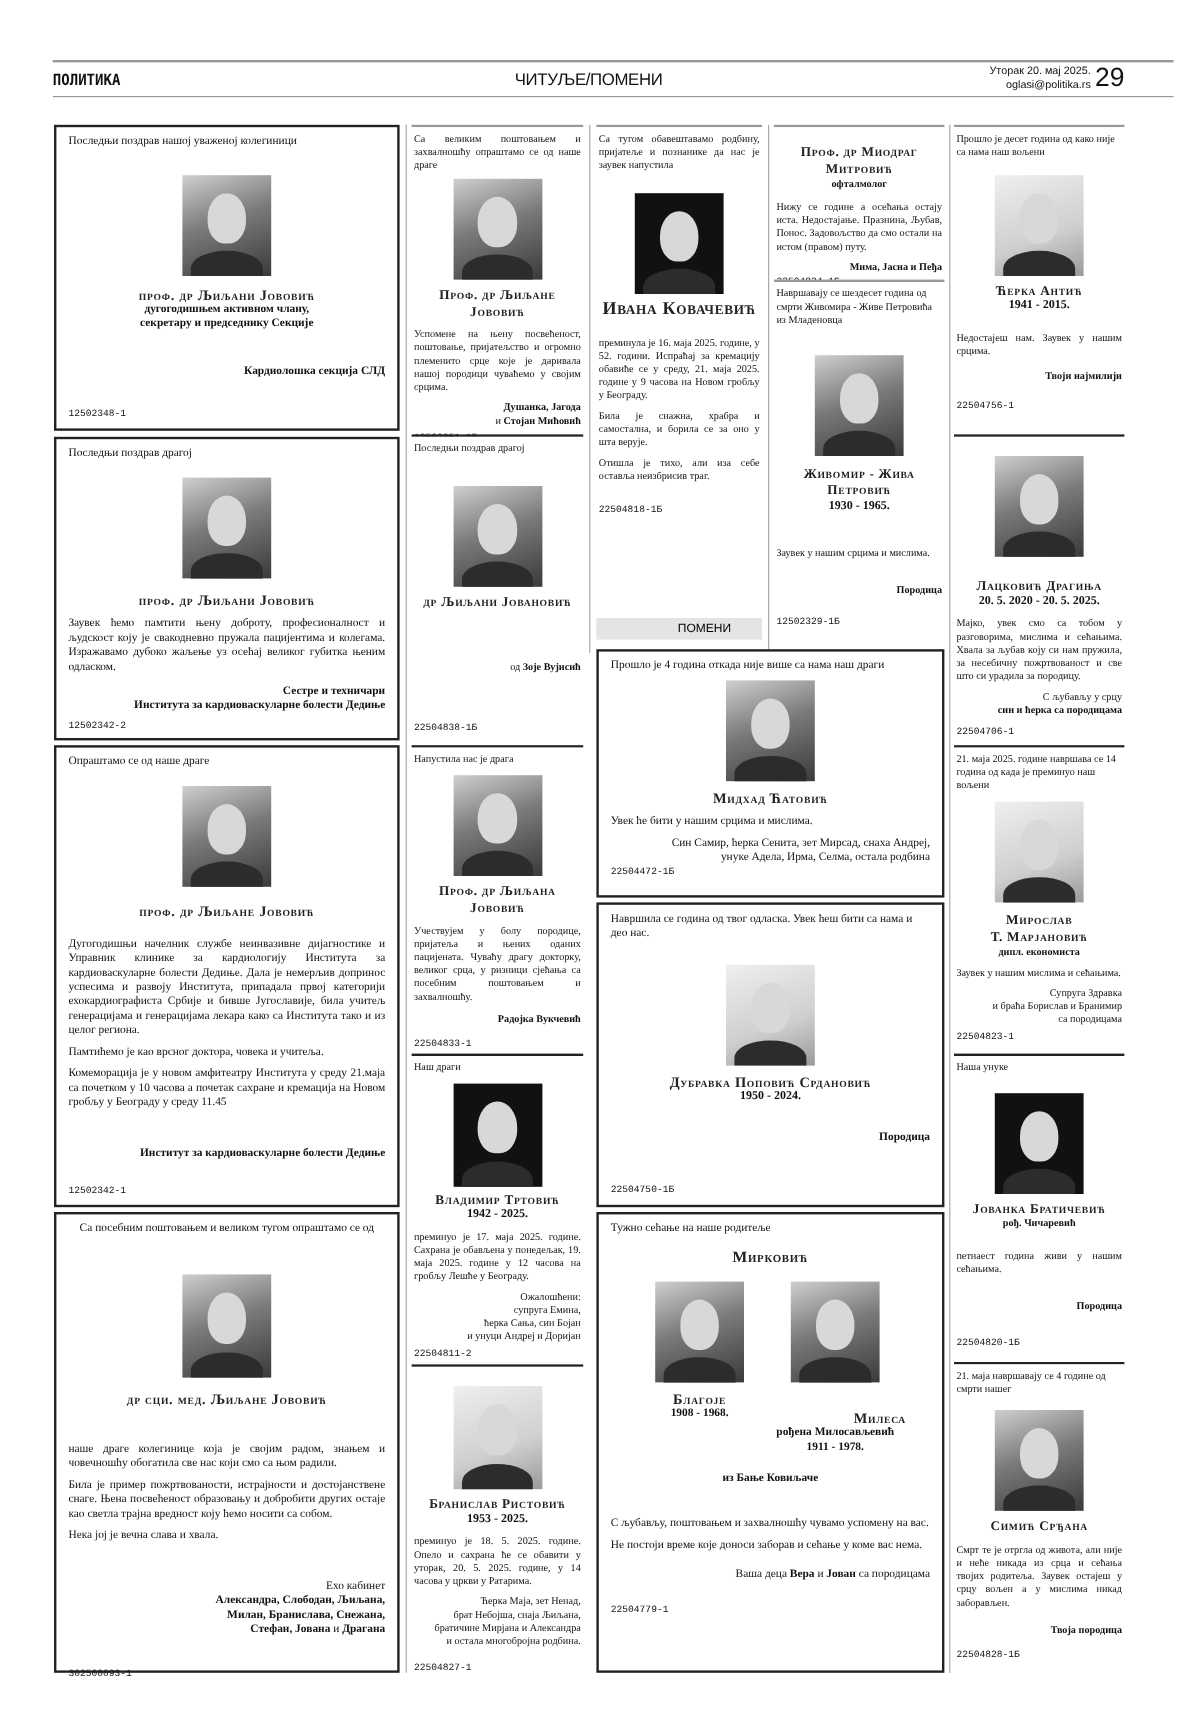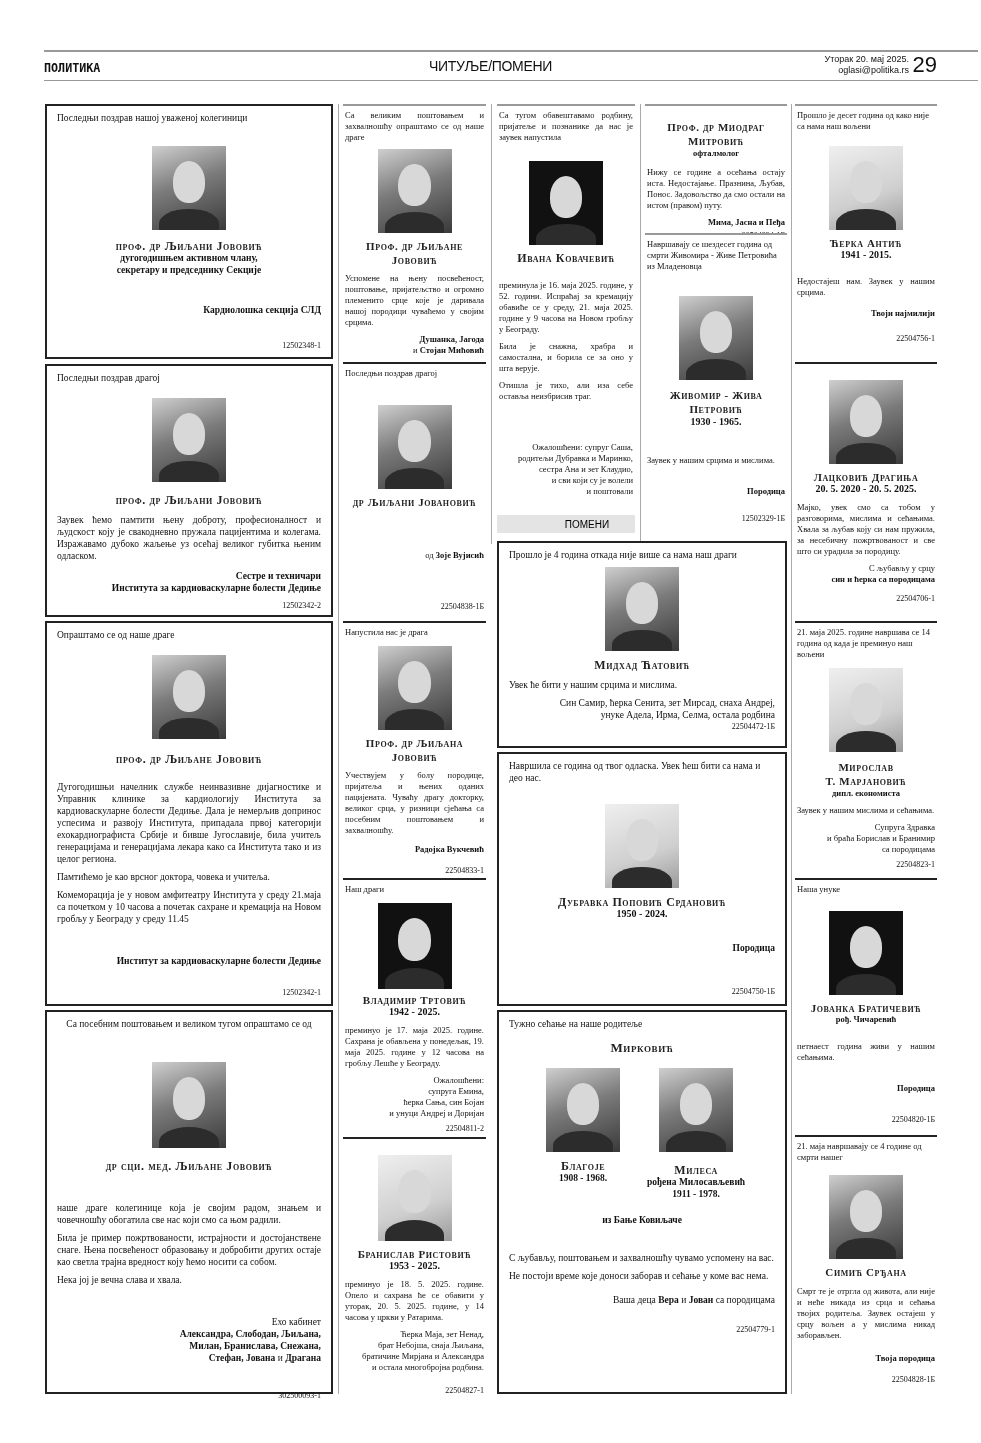--- a/index.html
+++ b/index.html
@@ -18,21 +18,21 @@
   .photo { display:block; margin:0 auto; background:linear-gradient(160deg,#cfcfcf 0%,#7b7b7b 45%,#3a3a3a 100%); position:relative; overflow:hidden; }
   .photo::before { content:""; position:absolute; left:28%; top:18%; width:44%; height:50%; border-radius:50% 50% 45% 45%; background:#d8d8d8; }
   .photo::after { content:""; position:absolute; left:10%; bottom:-10%; width:80%; height:35%; border-radius:50% 50% 0 0; background:#2c2c2c; }
   .photo.light { background:linear-gradient(160deg,#efefef 0%,#cfcfcf 60%,#9a9a9a 100%); }
   .photo.dark { background:#111; }
   .name { text-align:center; font-variant:small-caps; font-weight:bold; letter-spacing:0.6px; color:#222; }
   .sub { text-align:center; font-weight:bold; }
   .body p { margin:0 0 6px 0; text-align:justify; }
   .sign { text-align:right; margin-top:8px; }
   .sign b { font-weight:bold; }
-  .code { text-align:right; font-size:8px; margin-top:6px; }
+  .code { text-align:left; font-size:8px; margin-top:6px;font-family:Liberation Mono, monospace; }
   .sep { position:absolute; height:2px; background:#222; }
   .sep.gray { background:#999; }
   .vline { position:absolute; width:1px; background:#aaa; }
   .pomeni-btn { position:absolute; left:497px; top:515px; width:138px; height:18px; background:#e4e4e4; font-family:"Liberation Sans",sans-serif; font-size:10px; line-height:18px; padding-left:48px; box-sizing:border-box; border:none; cursor:pointer; }
 </style>
 </head>
 <body>
 
 <div class="hdr-rule" style="top:50px;"></div>
 <div class="masthead">ПОЛИТИКА</div>
@@ -185,28 +185,25 @@
     </div>
     <div class="code" style="margin-top:12px;">22504827-1</div>
   </div>
 </div>
 
 <div class="sep gray" style="left:497px;top:104px;width:138px;"></div>
 <div class="ad narrow" style="left:497px;top:106px;width:138px;height:408px;">
   <div class="inner">
     <div class="intro" style="text-align:justify;">Са тугом обавештавамо родбину, пријатеље и познанике да нас је заувек напустила</div>
     <div class="photo dark" style="width:74px;height:84px;margin-top:18px;"></div>
-    <div class="name" style="font-size:12px;margin:8px 0 16px;">Ивана Ковачевић</div>
+    <div class="name" style="font-size:15px;margin:8px 0 16px;">Ивана Ковачевић</div>
     <div class="body">
       <p>преминула је 16. маја 2025. године, у 52. години. Испраћај за кремацију обавиће се у среду, 21. маја 2025. године у 9 часова на Новом гробљу у Београду.</p>
       <p>Била је снажна, храбра и самостална, и борила се за оно у шта верује.</p>
       <p>Отишла је тихо, али иза себе оставља неизбрисив траг.</p>
-    </div>
-    <div class="sign" style="margin-top:40px;">
-      <span>Ожалошћени: супруг Саша,</span><br><span>родитељи Дубравка и Маринко,</span><br><span>сестра Ана и зет Клаудио,</span><br><span>и сви који су је волели</span><br><span>и поштовали</span>
     </div>
     <div class="code" style="margin-top:18px;">22504818-1Б</div>
   </div>
 </div>
 <button class="pomeni-btn">ПОМЕНИ</button>
 
 <div class="sep gray" style="left:645px;top:104px;width:142px;"></div>
 <div class="ad narrow" style="left:645px;top:106px;width:142px;height:126px;">
   <div class="inner">
     <div class="name" style="font-size:11px;line-height:14px;margin-top:10px;">Проф. др Миодраг Митровић</div>
@@ -264,21 +261,21 @@
     <div class="intro">Тужно сећање на наше родитеље</div>
     <div class="name" style="font-size:13px;margin:12px 0 14px;">Мирковић</div>
     <div style="display:flex;justify-content:space-between;padding:0 20px;">
       <div style="width:110px;text-align:center;">
         <div class="photo" style="width:74px;height:84px;"></div>
         <div class="name" style="font-size:12px;margin-top:8px;">Благоје</div>
         <div class="sub">1908 - 1968.</div>
       </div>
       <div style="width:120px;text-align:center;">
         <div class="photo" style="width:74px;height:84px;"></div>
-        <div class="name" style="font-size:12px;margin-top:12px;">Милеса</div>
+        <div class="name" style="font-size:12px;margin-top:24px;text-align:right;">Милеса</div>
         <div class="sub">рођена Милосављевић</div>
         <div class="sub">1911 - 1978.</div>
       </div>
     </div>
     <div class="sub" style="margin:14px 0 26px;">из Бање Ковиљаче</div>
     <div class="body">
       <p>С љубављу, поштовањем и захвалношћу чувамо успомену на вас.</p>
       <p>Не постоји време које доноси заборав и сећање у коме вас нема.</p>
     </div>
     <div class="sign" style="margin-top:12px;">
@@ -300,21 +297,21 @@
       </div>
     <div class="sign" style="margin-top:10px;"><b>Твоји најмилији</b></div>
     <div class="code" style="margin-top:14px;">22504756-1</div>
   </div>
 </div>
 <div class="sep" style="left:795px;top:362px;width:142px;"></div>
 
 <div class="ad narrow" style="left:795px;top:364px;width:142px;height:256px;">
   <div class="inner">
     <div class="photo" style="width:74px;height:84px;margin-top:12px;"></div>
-    <div class="name" style="font-size:11px;margin-top:8px;">Лацковић Драгиња</div>
+    <div class="name" style="font-size:11px;margin-top:20px;">Лацковић Драгиња</div>
     <div class="sub" style="font-size:10px;">20. 5. 2020 - 20. 5. 2025.</div>
     <div class="body" style="margin-top:8px;">
         <p>Мајко, увек смо са тобом у разговорима, мислима и сећањима. Хвала за љубав коју си нам пружила, за несебичну пожртвованост и све што си урадила за породицу.</p>
       </div>
     <div class="sign" style="margin-top:4px;">
       <span>С љубављу у срцу</span><br><b>син и ћерка са породицама</b>
     </div>
     <div class="code" style="margin-top:8px;">22504706-1</div>
   </div>
 </div>

